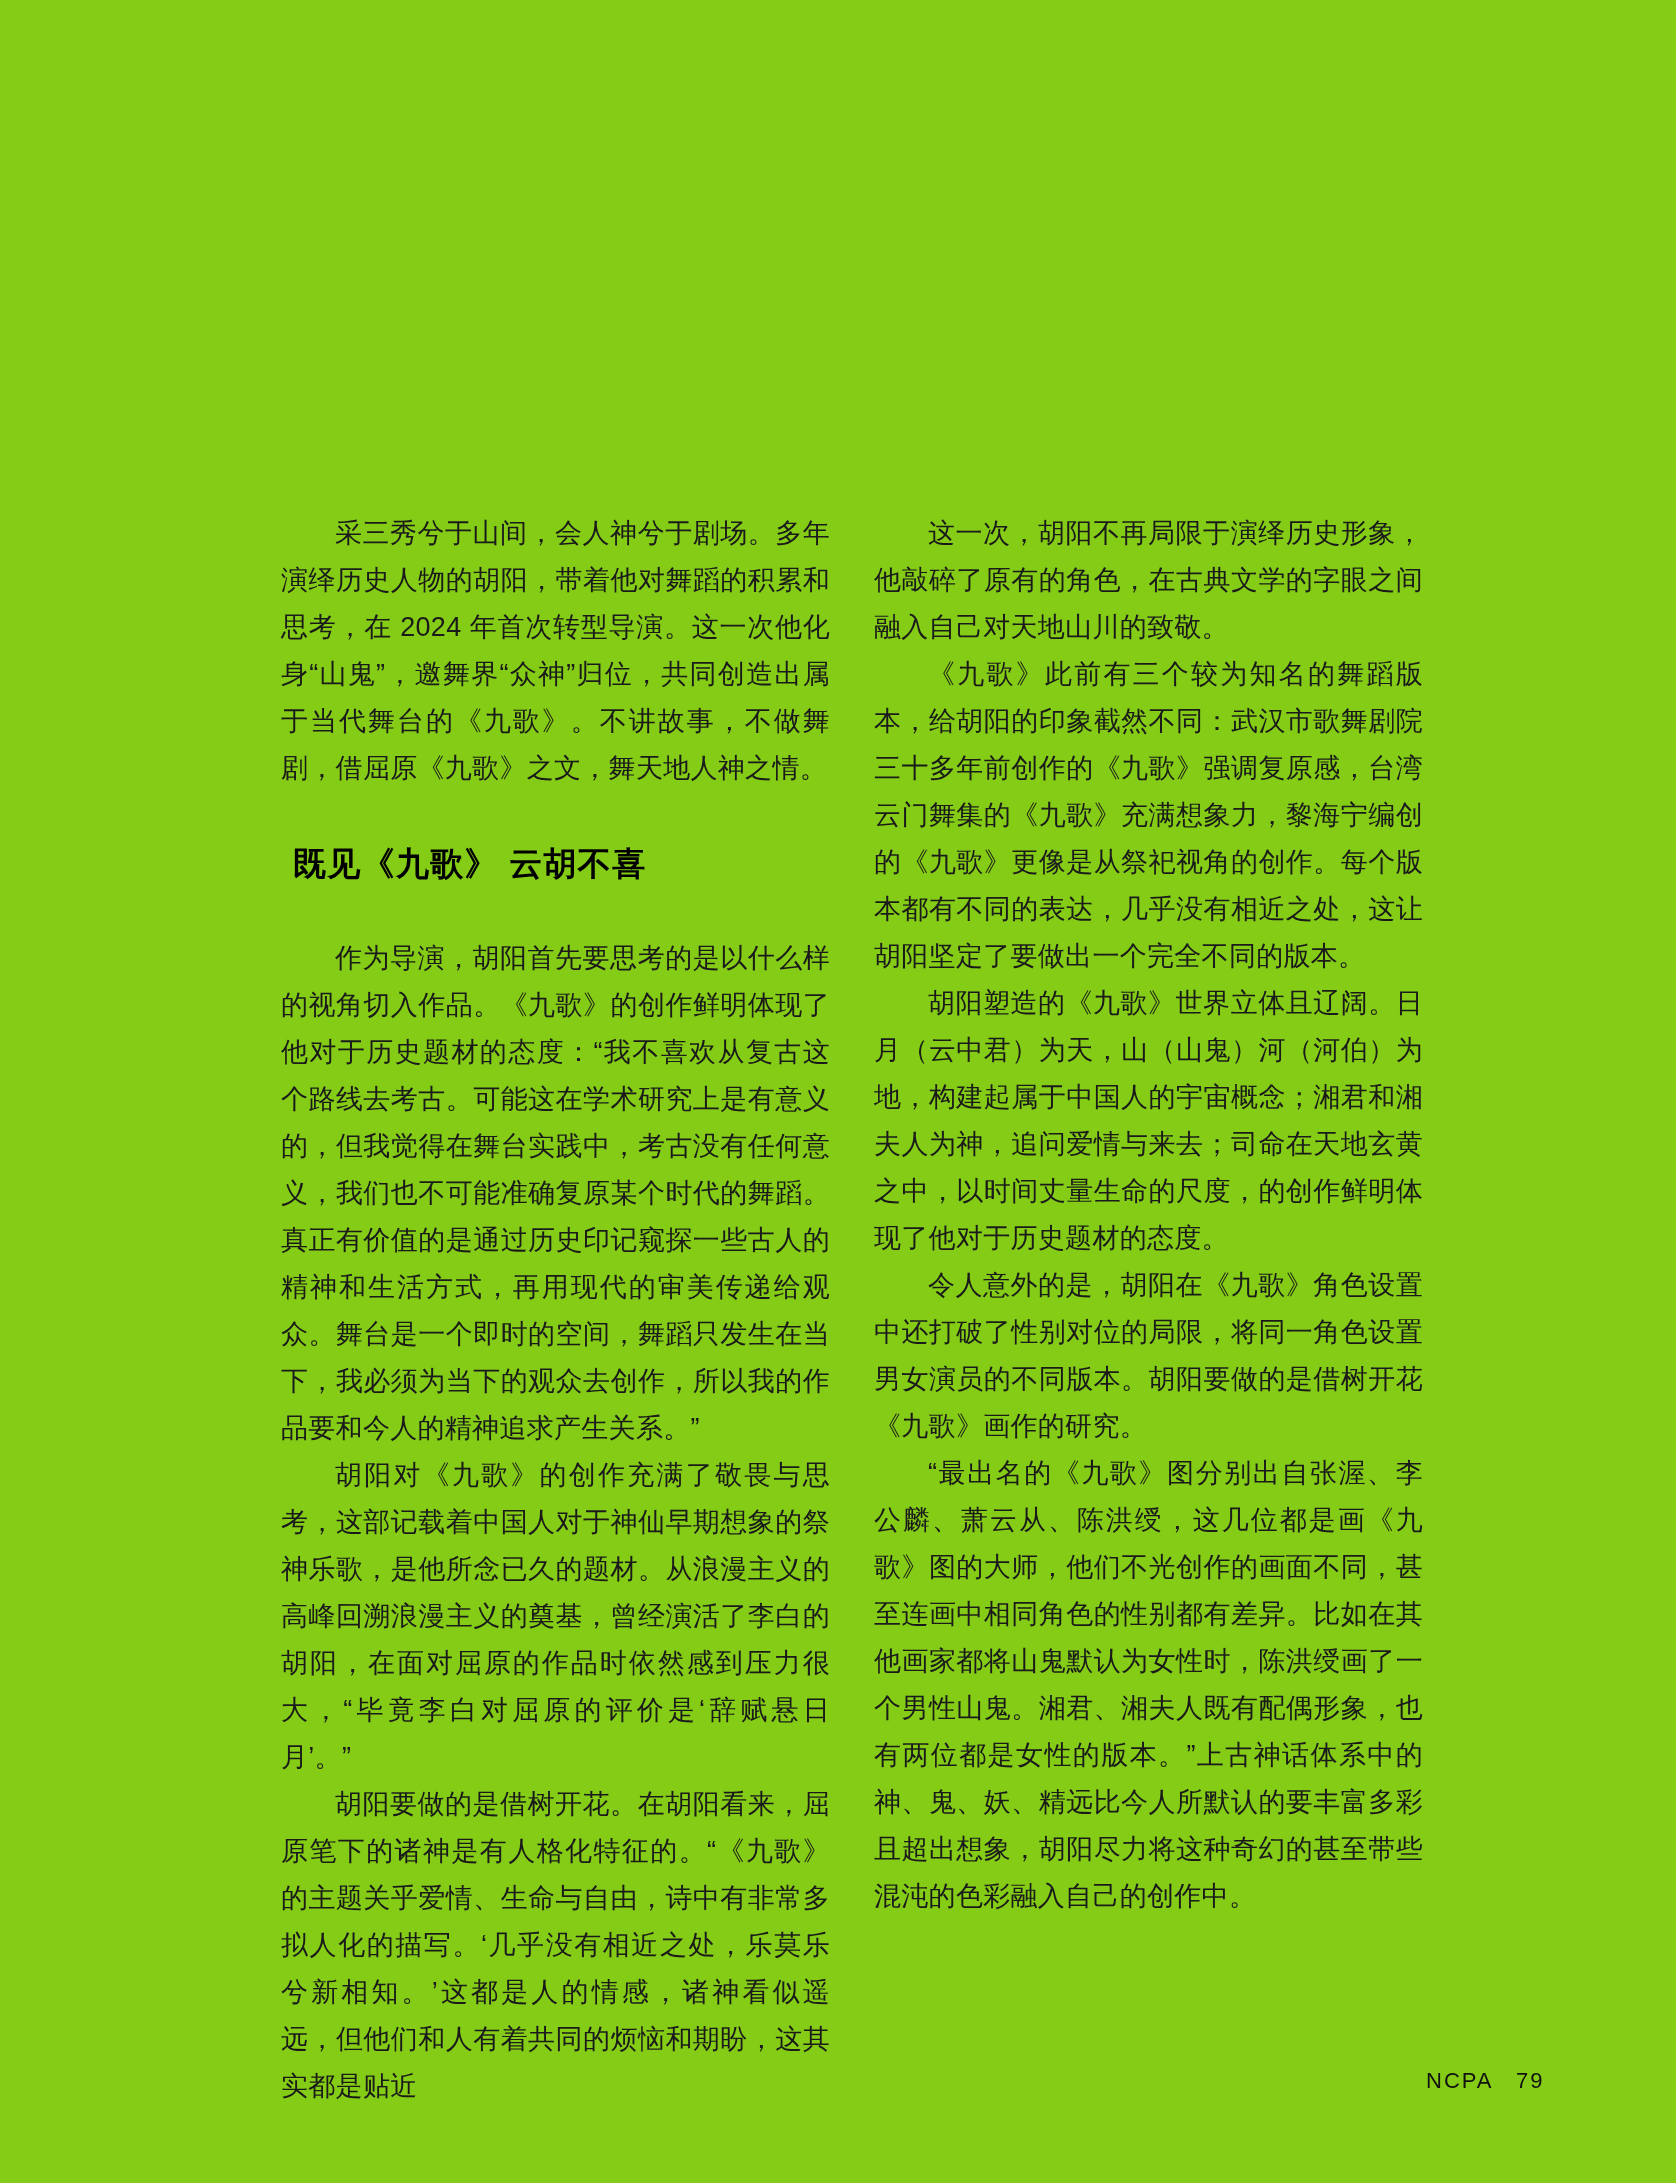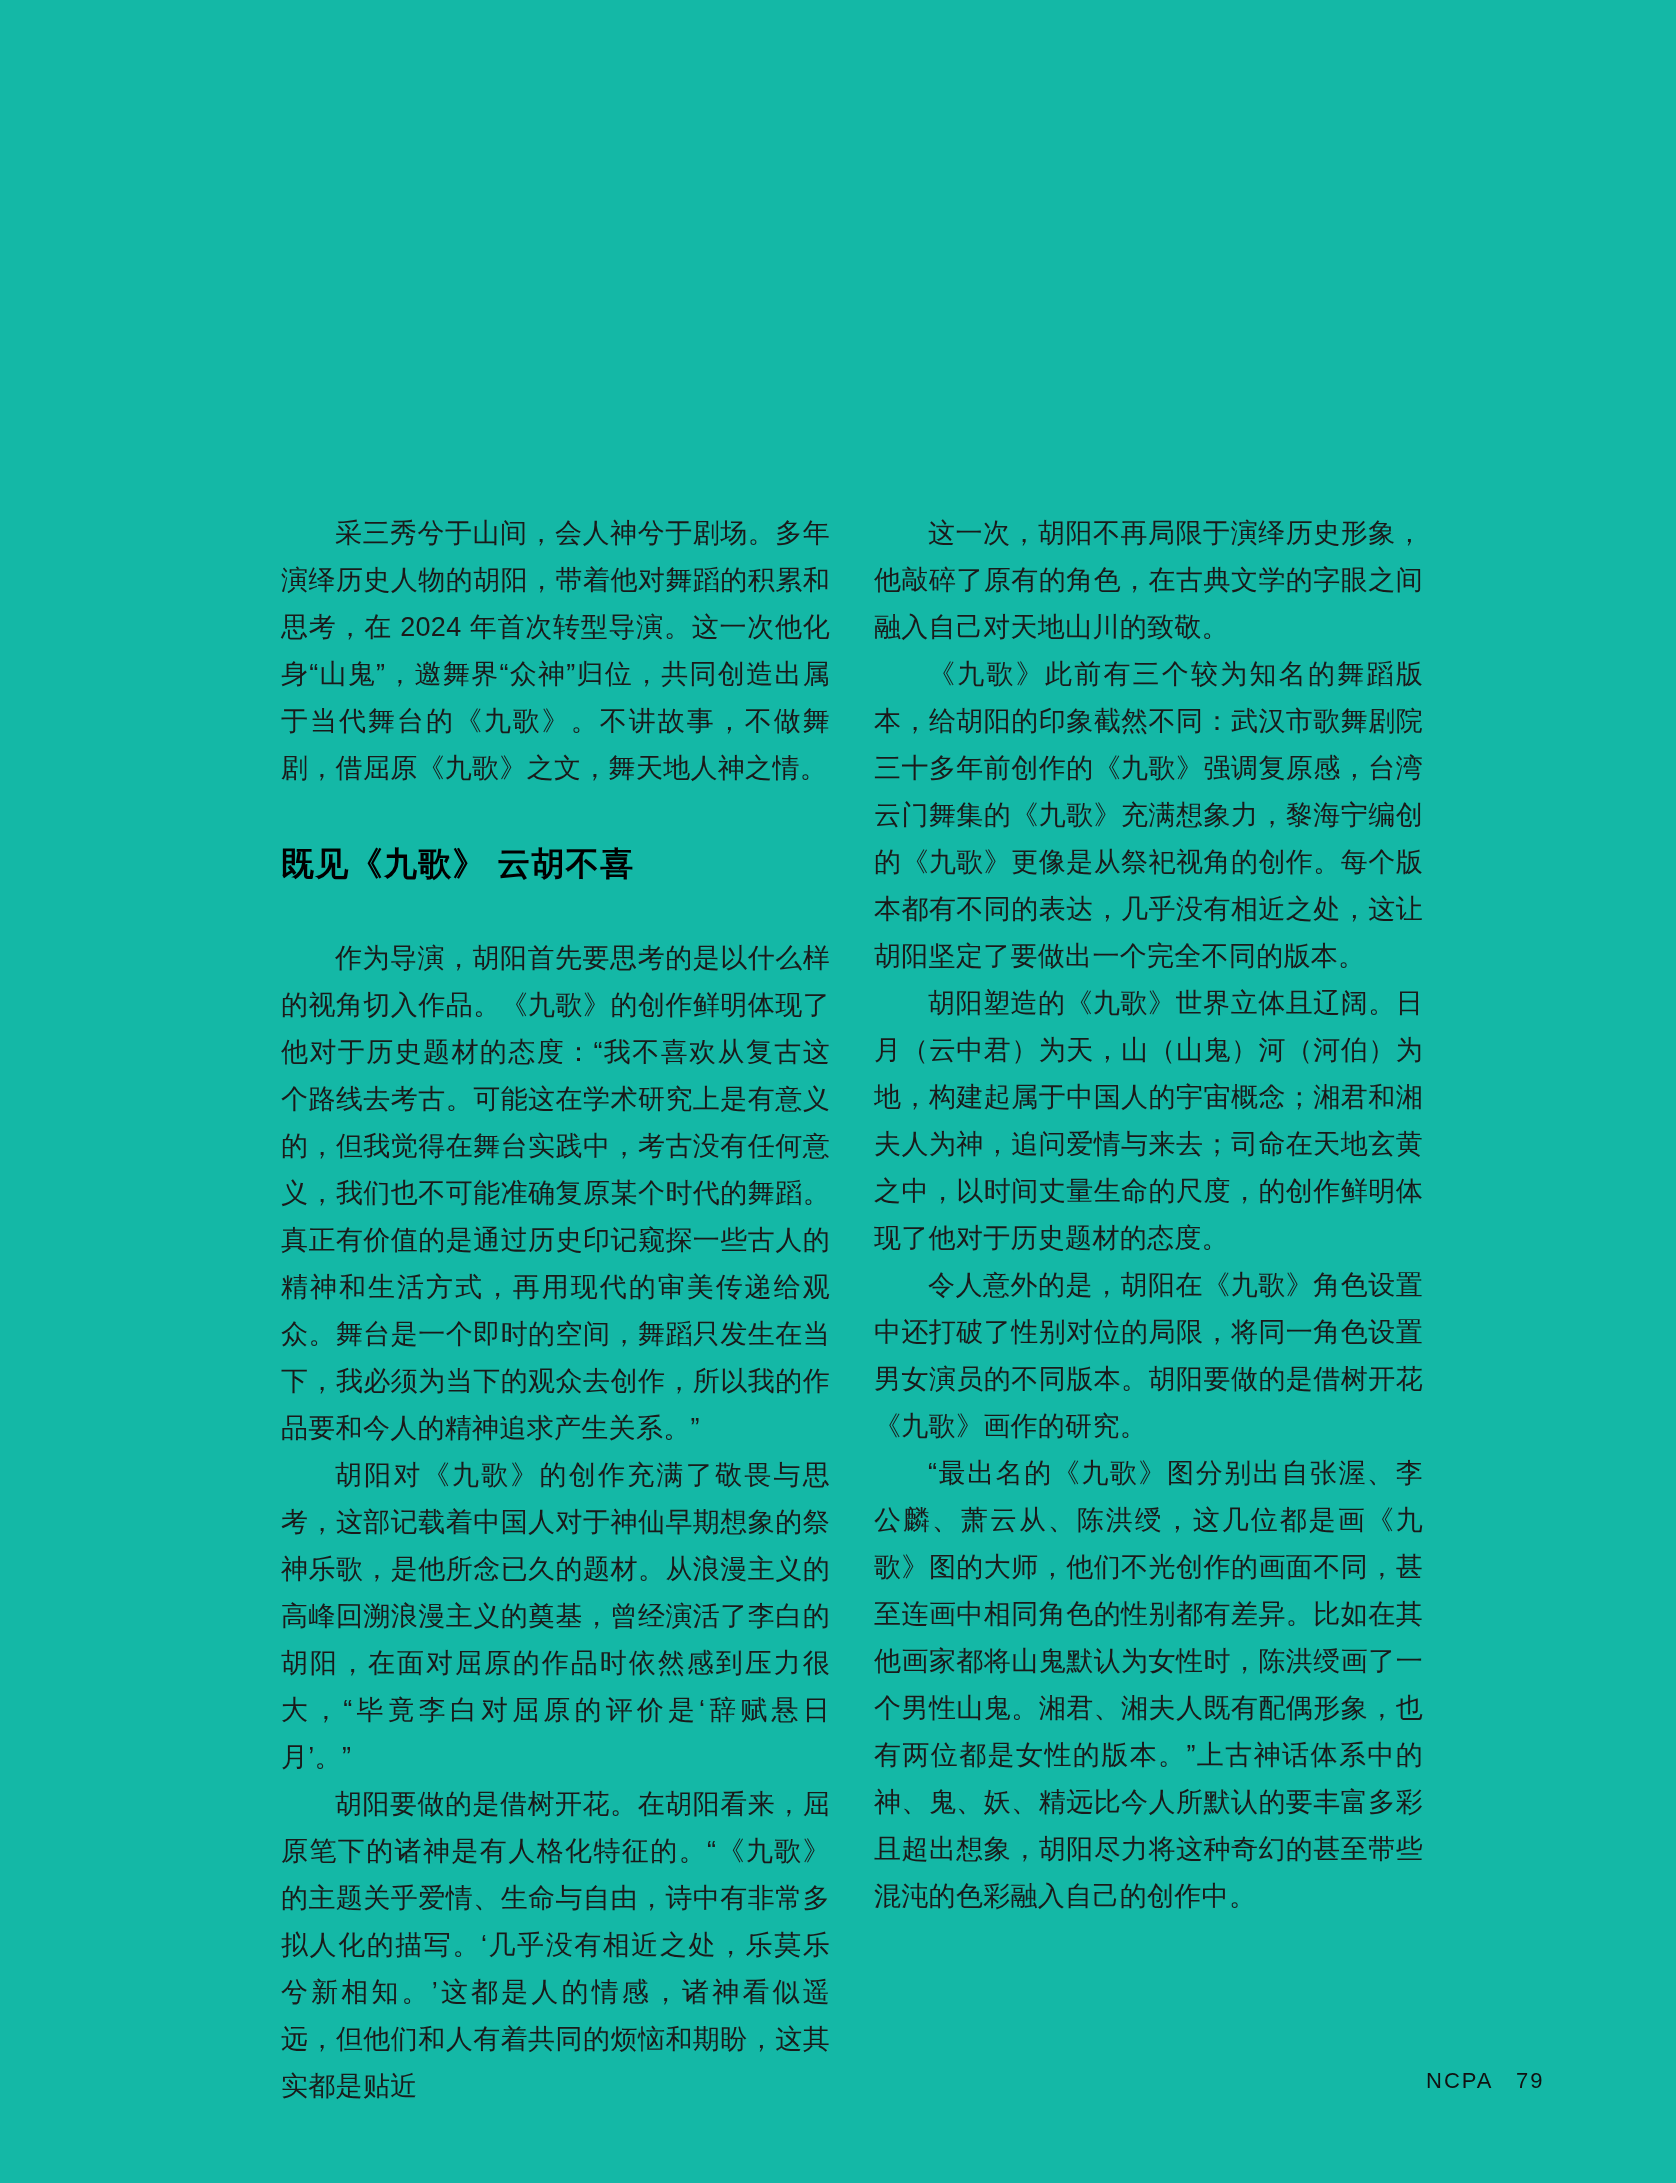--- a/index.html
+++ b/index.html
@@ -4,21 +4,21 @@
 <style>
   html, body {
     margin: 0;
     padding: 0;
     background: #ffffff;
   }
   .page {
     position: relative;
     width: 1676px;
     height: 2183px;
-    background: #14b8a6;
+    background: #84cc16;
     overflow: hidden;
     font-family: "Liberation Sans", "DejaVu Sans", sans-serif;
   }
   .text-columns {
     position: absolute;
     left: 281px;
     top: 510px;
     width: 1142px;
     display: flex;
     gap: 44px;
@@ -39,21 +39,21 @@
   }
   .column p.continued {
     text-indent: 0;
   }
   .section-heading {
     font-size: 33px;
     line-height: 47px;
     font-weight: 700;
     letter-spacing: 1.3px;
     color: #000000;
-    margin: 48px 0 48px 0;
+    margin: 48px 0 48px 12px;
     text-indent: 0;
   }
   .page-footer {
     position: absolute;
     left: 1426px;
     top: 2065px;
     font-size: 22px;
     line-height: 32px;
     color: #111111;
     letter-spacing: 2px;

